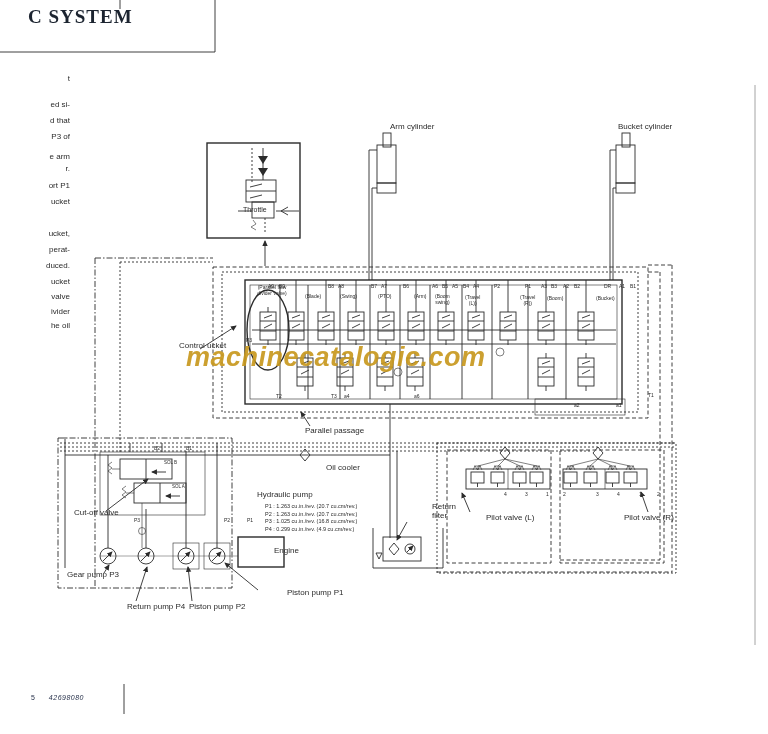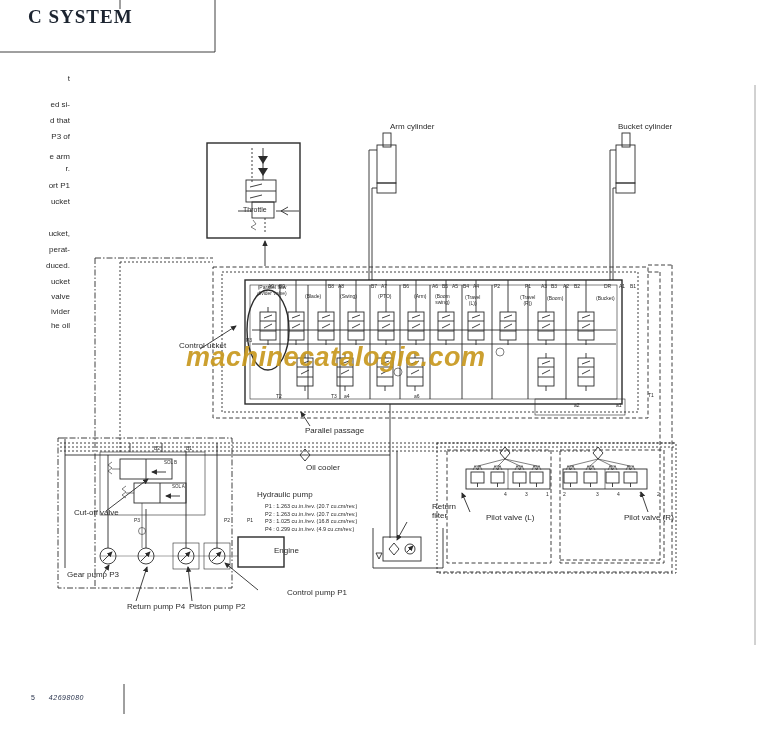--- a/index.html
+++ b/index.html
@@ -277,26 +277,26 @@
     <span class="cut" style="top:292px">valve</span>
     <span class="cut" style="top:307px">ivider</span>
     <span class="cut" style="top:321px">he oil</span>
   </div>
 
   <div class="lbl" style="left:362px;top:122px">Arm cylinder</div>
   <div class="lbl" style="left:590px;top:122px">Bucket cylinder</div>
   <div class="lbl" style="left:215px;top:206px;font-size:7px">Throttle</div>
   <div class="lbl" style="left:151px;top:341px">Control ucket</div>
   <div class="lbl" style="left:277px;top:426px">Parallel passage</div>
-  <div class="lbl" style="left:278px;top:463px">Oil cooler</div>
+  <div class="lbl" style="left:298px;top:463px">Oil cooler</div>
   <div class="lbl" style="left:46px;top:508px">Cut-off valve</div>
   <div class="lbl" style="left:39px;top:570px">Gear pump P3</div>
   <div class="lbl" style="left:99px;top:602px">Return pump P4</div>
   <div class="lbl" style="left:161px;top:602px">Piston pump P2</div>
-  <div class="lbl" style="left:259px;top:588px">Control pump P1</div>
+  <div class="lbl" style="left:259px;top:588px">Piston pump P1</div>
   <div class="lbl" style="left:246px;top:546px">Engine</div>
   <div class="lbl" style="left:404px;top:502px">Return
 filter</div>
   <div class="lbl" style="left:458px;top:513px">Pilot valve (L)</div>
   <div class="lbl" style="left:596px;top:513px">Pilot valve (R)</div>
   <div class="tinyl" style="left:136px;top:461px">SOL  B</div>
   <div class="tinyl" style="left:144px;top:485px">SOL  A</div>
 
   <div class="lbl" style="left:229px;top:490px">Hydraulic pump</div>
   <div style="position:absolute;left:237px;top:503px">

